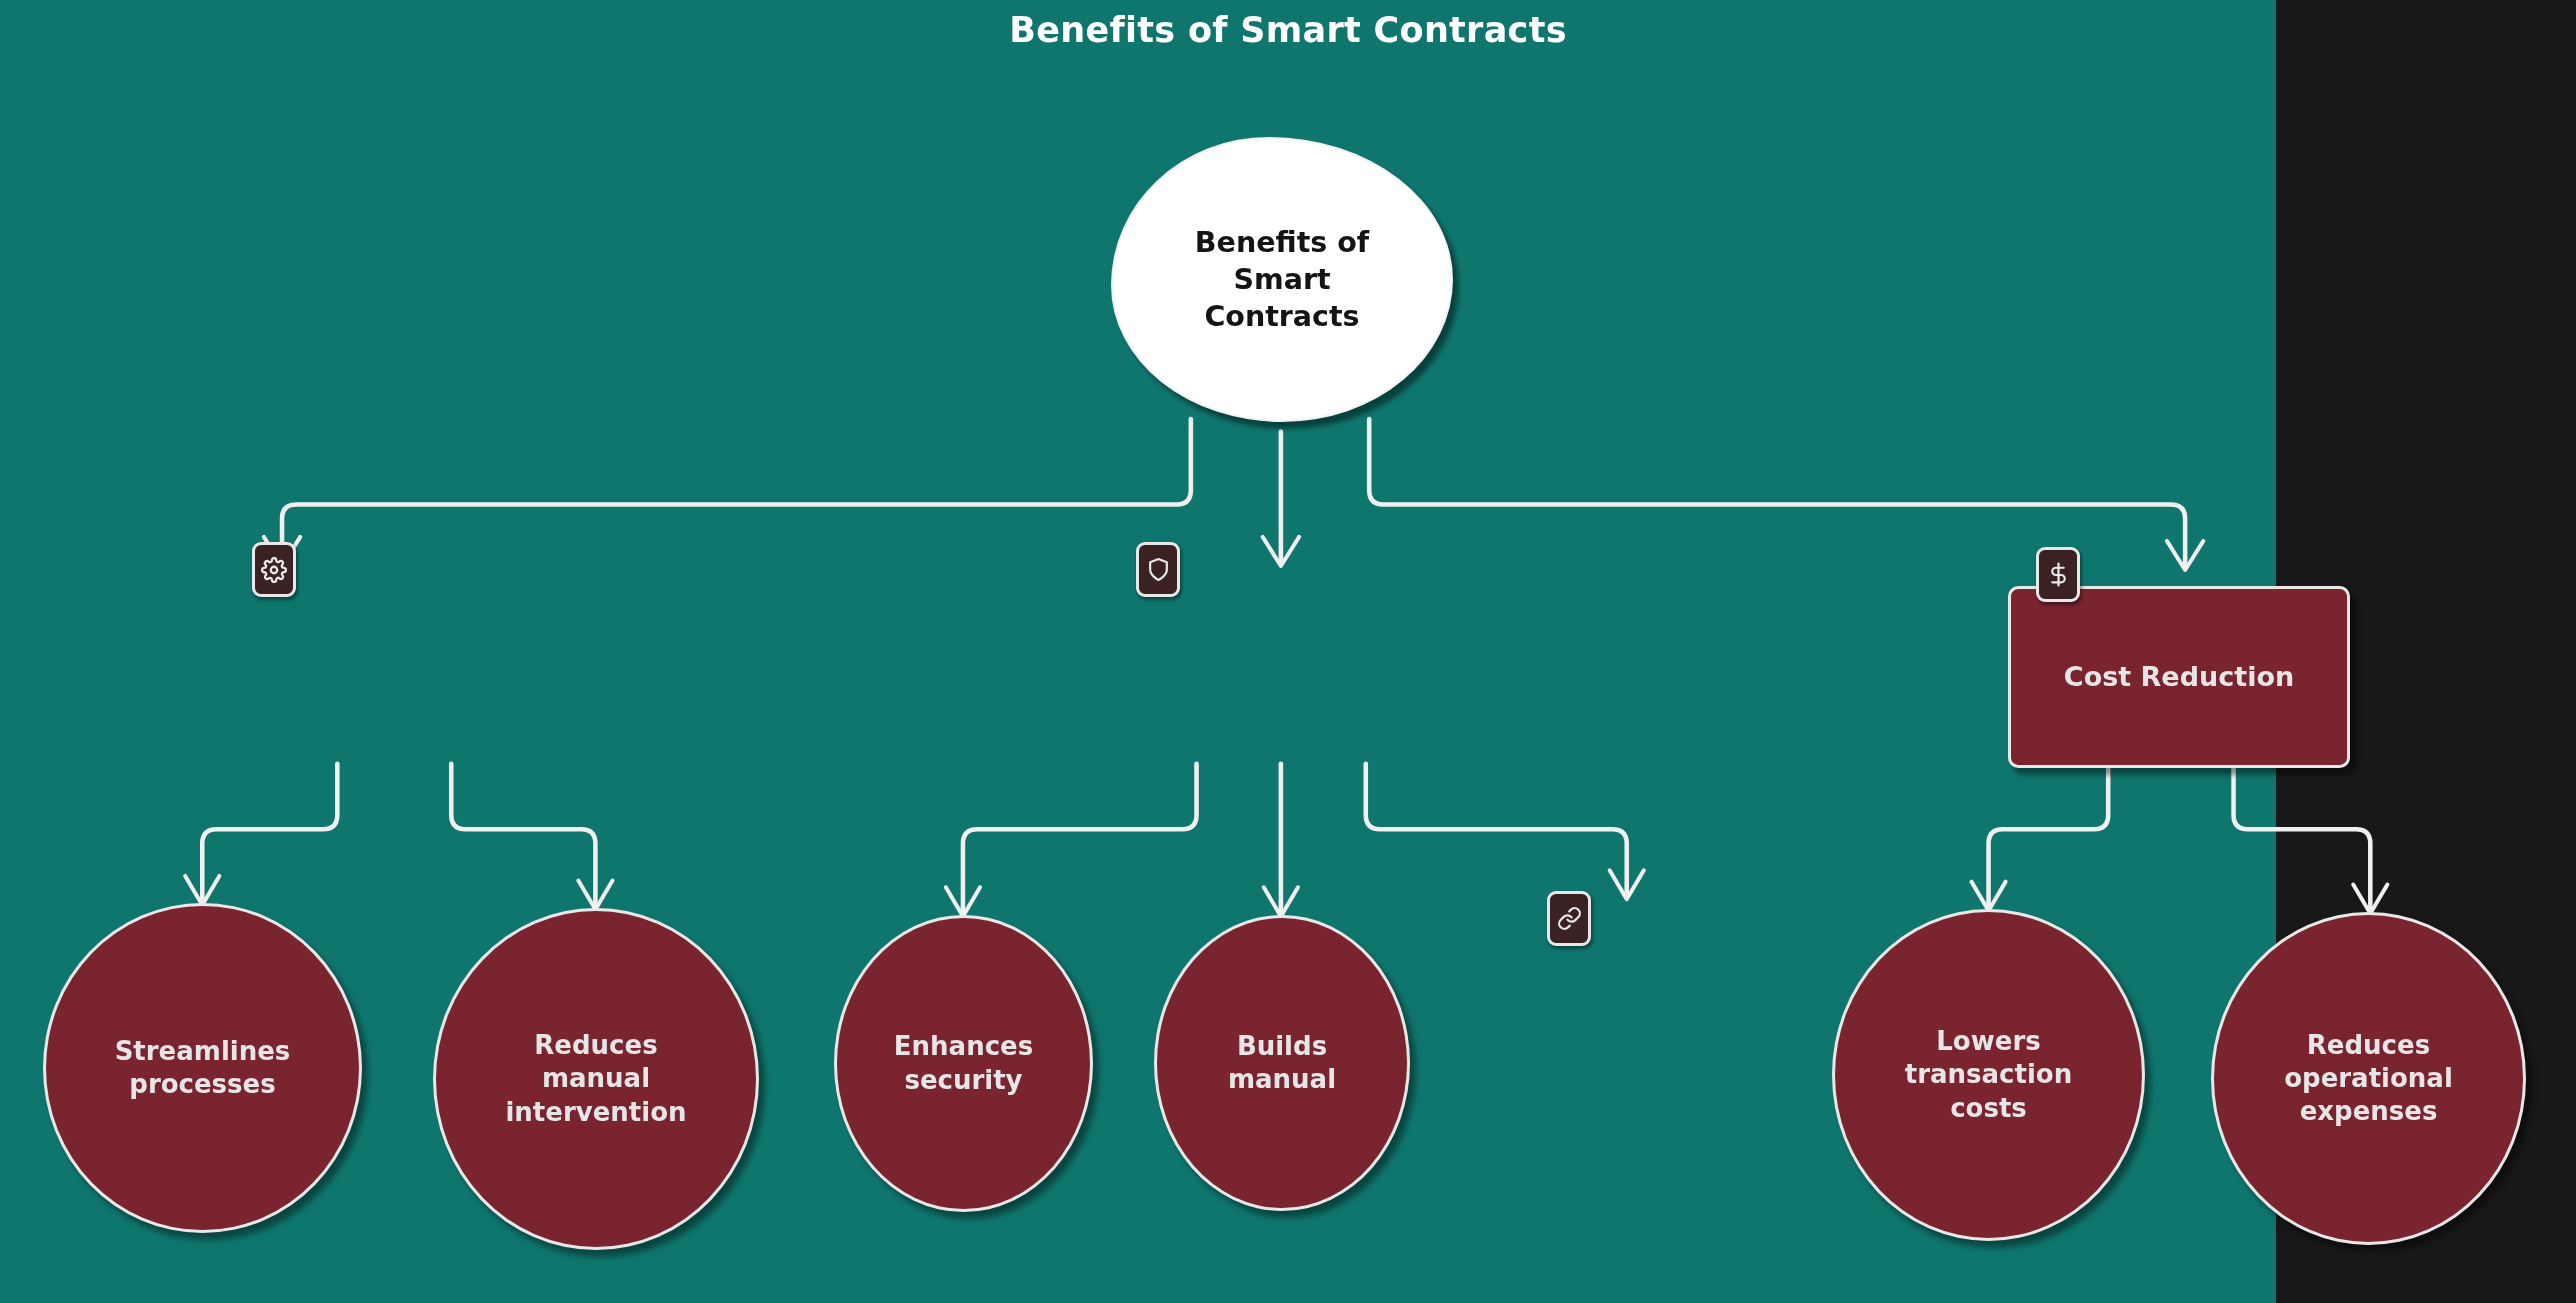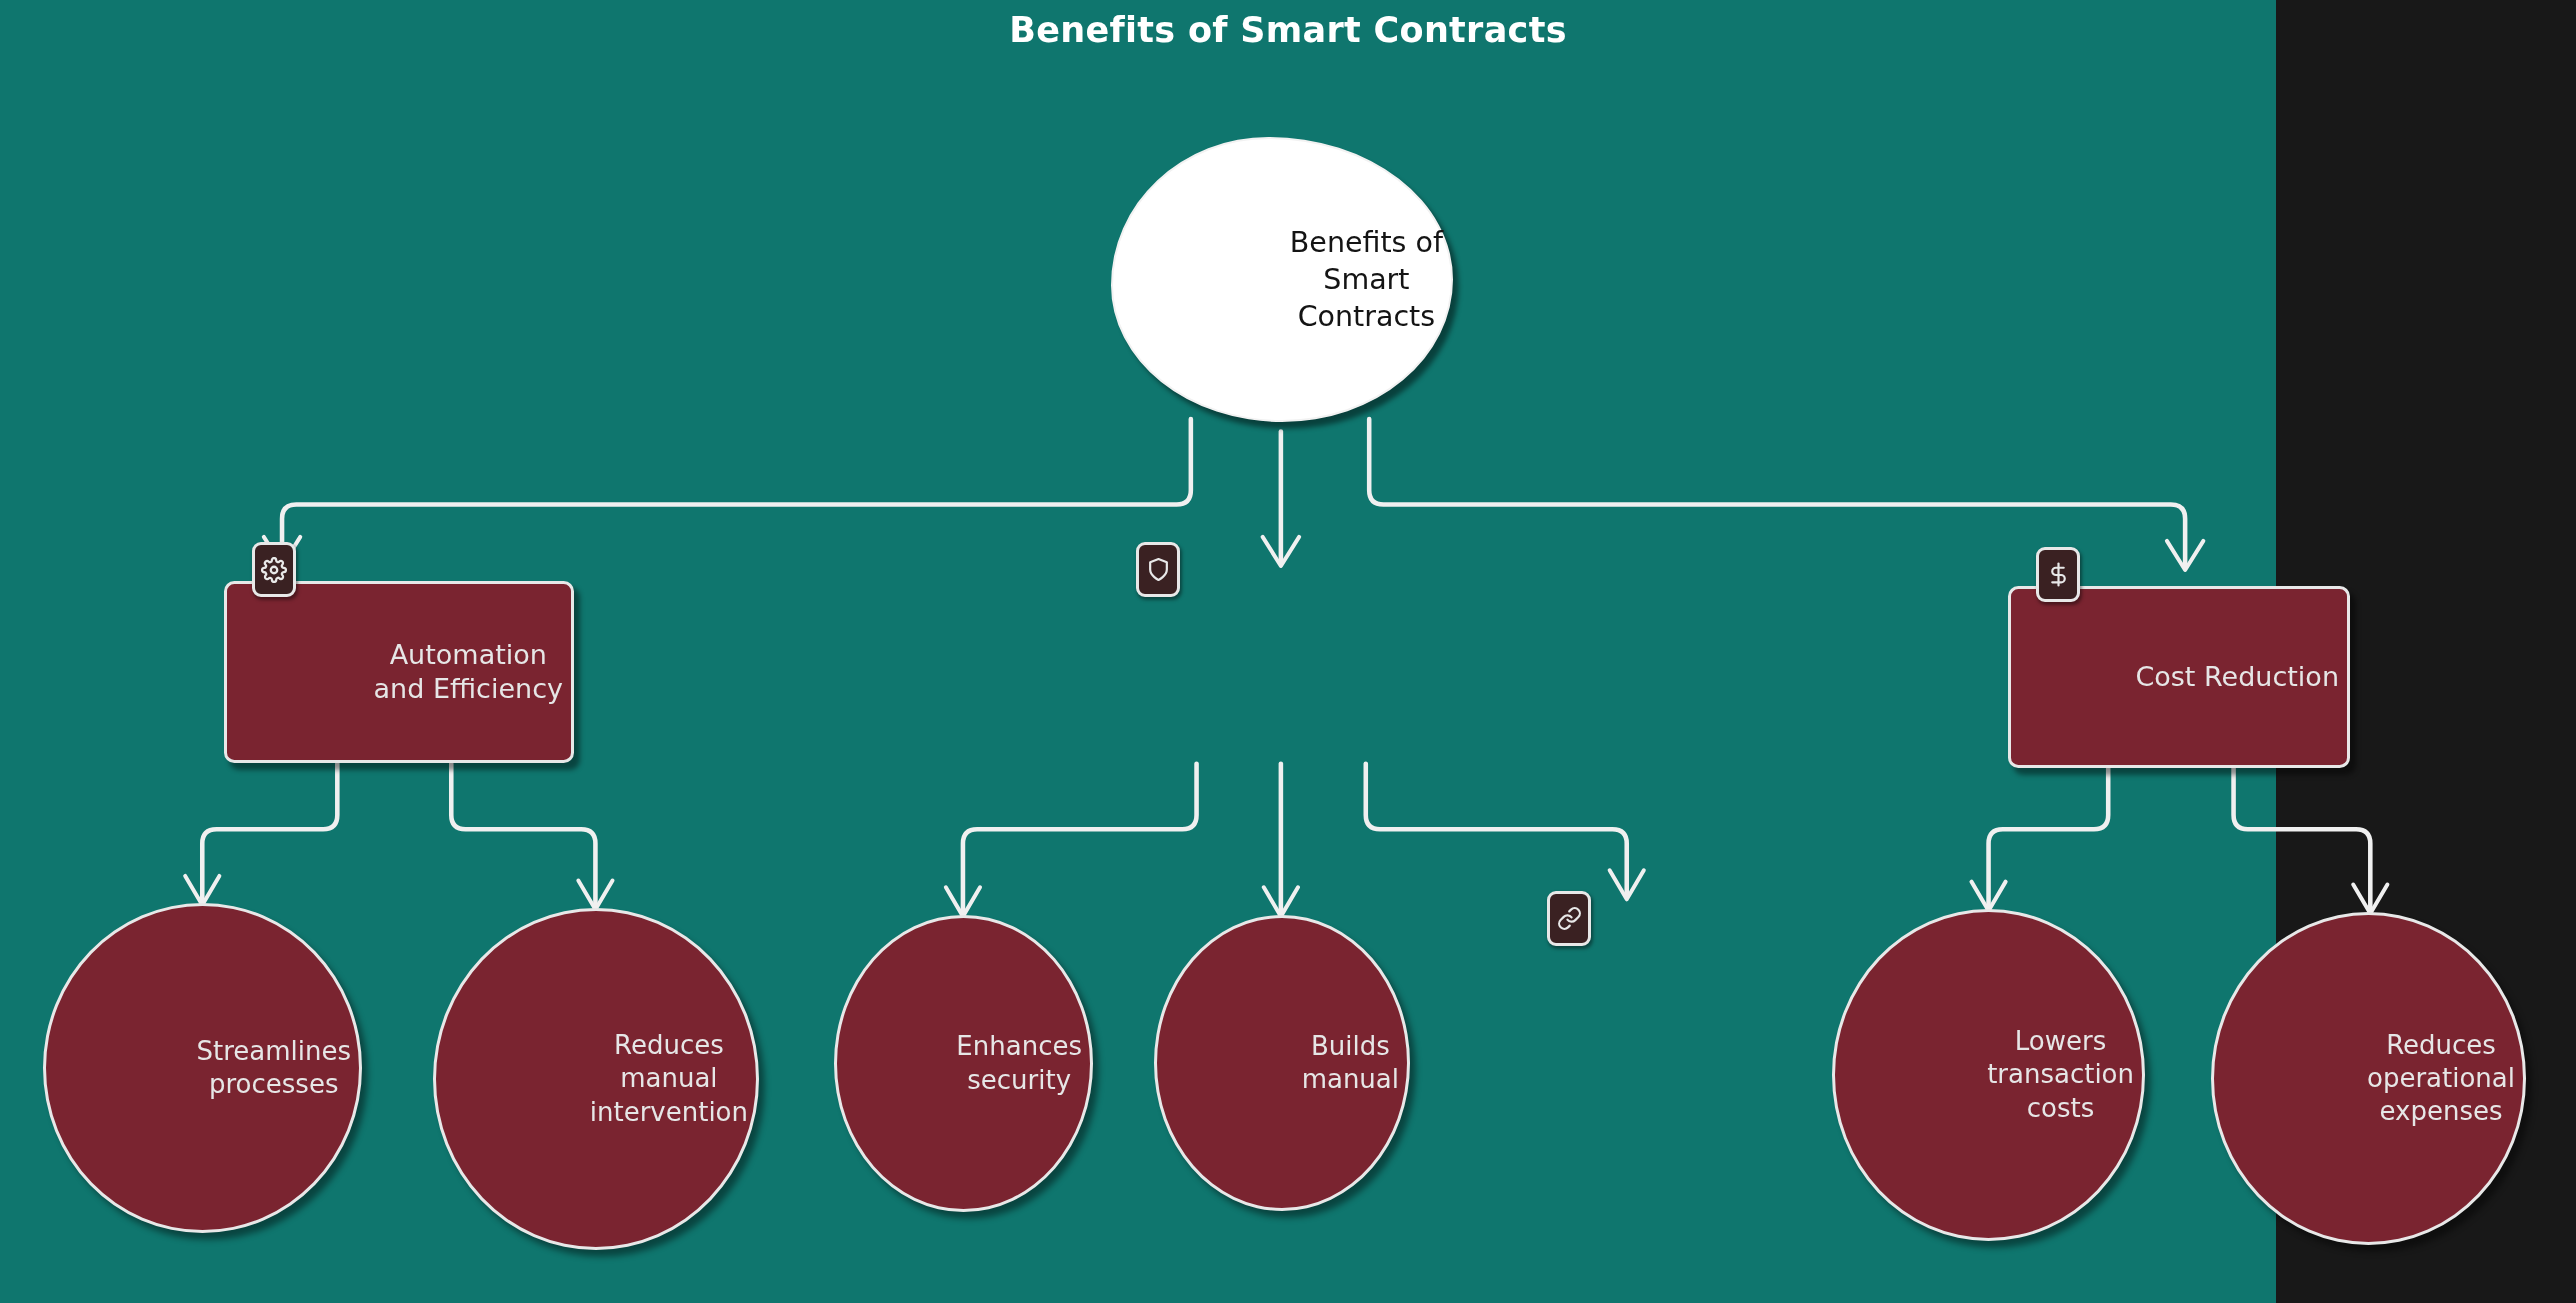--- a/index.html
+++ b/index.html
@@ -37,26 +37,27 @@
     top: 0;
     width: 2576px;
     height: 1304px;
     pointer-events: none;
   }
   .node {
     position: absolute;
     box-sizing: border-box;
     display: flex;
     align-items: center;
-    justify-content: flex-end;
+    justify-content: center;
     text-align: center;
     color: #e6e6e6;
     font-size: 27px;
     line-height: 1.26;
     font-family: "DejaVu Sans", sans-serif;
+    font-weight: bold;
   }
   .node .lbl {
     position: relative;
     z-index: 2;
     white-space: pre-line;
     padding: 0 8px;
   }
   
   #root-node {
     background: #ffffff;
@@ -142,24 +143,20 @@
 
     </g>
   </svg>
 
   <div id="root-node" class="node" style="left:1111px; top:137px; width:342px; height:285px;">
     <span class="lbl">Benefits of
 Smart
 Contracts</span>
   </div>
 
-  <div class="node branch" style="left:224px; top:581px; width:350px; height:182px;">
-    <span class="lbl">Automation
-and Efficiency</span>
-  </div>
   <div class="badge" style="left:252px; top:542px;">
     <span>
       <svg width="26" height="26" viewBox="0 0 24 24" fill="none" stroke="#e8e8e8" stroke-width="2.1" stroke-linecap="round" stroke-linejoin="round">
         <circle cx="12" cy="12" r="3"></circle>
         <path d="M19.4 15a1.65 1.65 0 0 0 .33 1.82l.06.06a2 2 0 1 1-2.83 2.83l-.06-.06a1.65 1.65 0 0 0-1.82-.33 1.65 1.65 0 0 0-1 1.51V21a2 2 0 1 1-4 0v-.09A1.65 1.65 0 0 0 9 19.4a1.65 1.65 0 0 0-1.82.33l-.06.06a2 2 0 1 1-2.83-2.83l.06-.06a1.65 1.65 0 0 0 .33-1.82 1.65 1.65 0 0 0-1.51-1H3a2 2 0 1 1 0-4h.09A1.65 1.65 0 0 0 4.6 9a1.65 1.65 0 0 0-.33-1.82l-.06-.06a2 2 0 1 1 2.83-2.83l.06.06a1.65 1.65 0 0 0 1.82.33H9a1.65 1.65 0 0 0 1-1.51V3a2 2 0 1 1 4 0v.09a1.65 1.65 0 0 0 1 1.51 1.65 1.65 0 0 0 1.82-.33l.06-.06a2 2 0 1 1 2.83 2.83l-.06.06a1.65 1.65 0 0 0-.33 1.82V9a1.65 1.65 0 0 0 1.51 1H21a2 2 0 1 1 0 4h-.09a1.65 1.65 0 0 0-1.51 1z"></path>
       </svg>
     </span>
   </div>
 
   <div class="badge" style="left:1136px; top:542px;">

